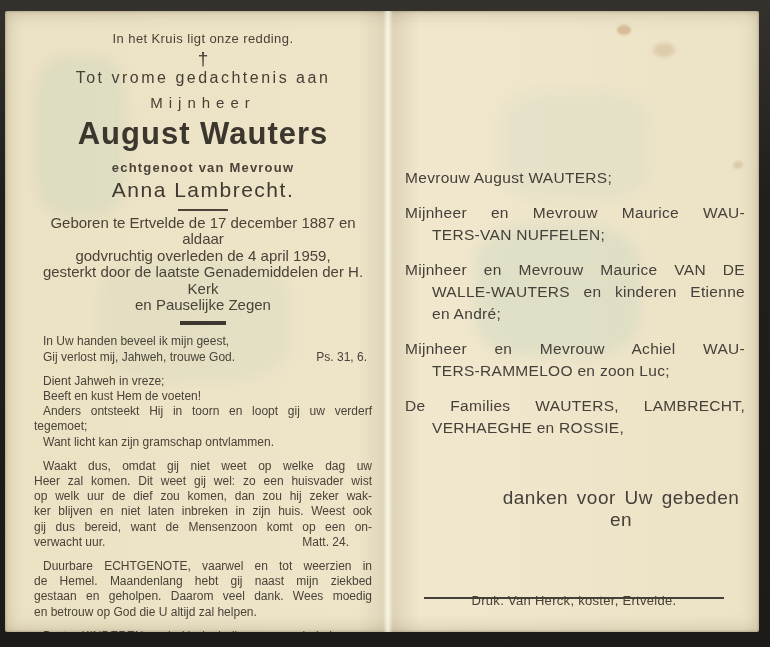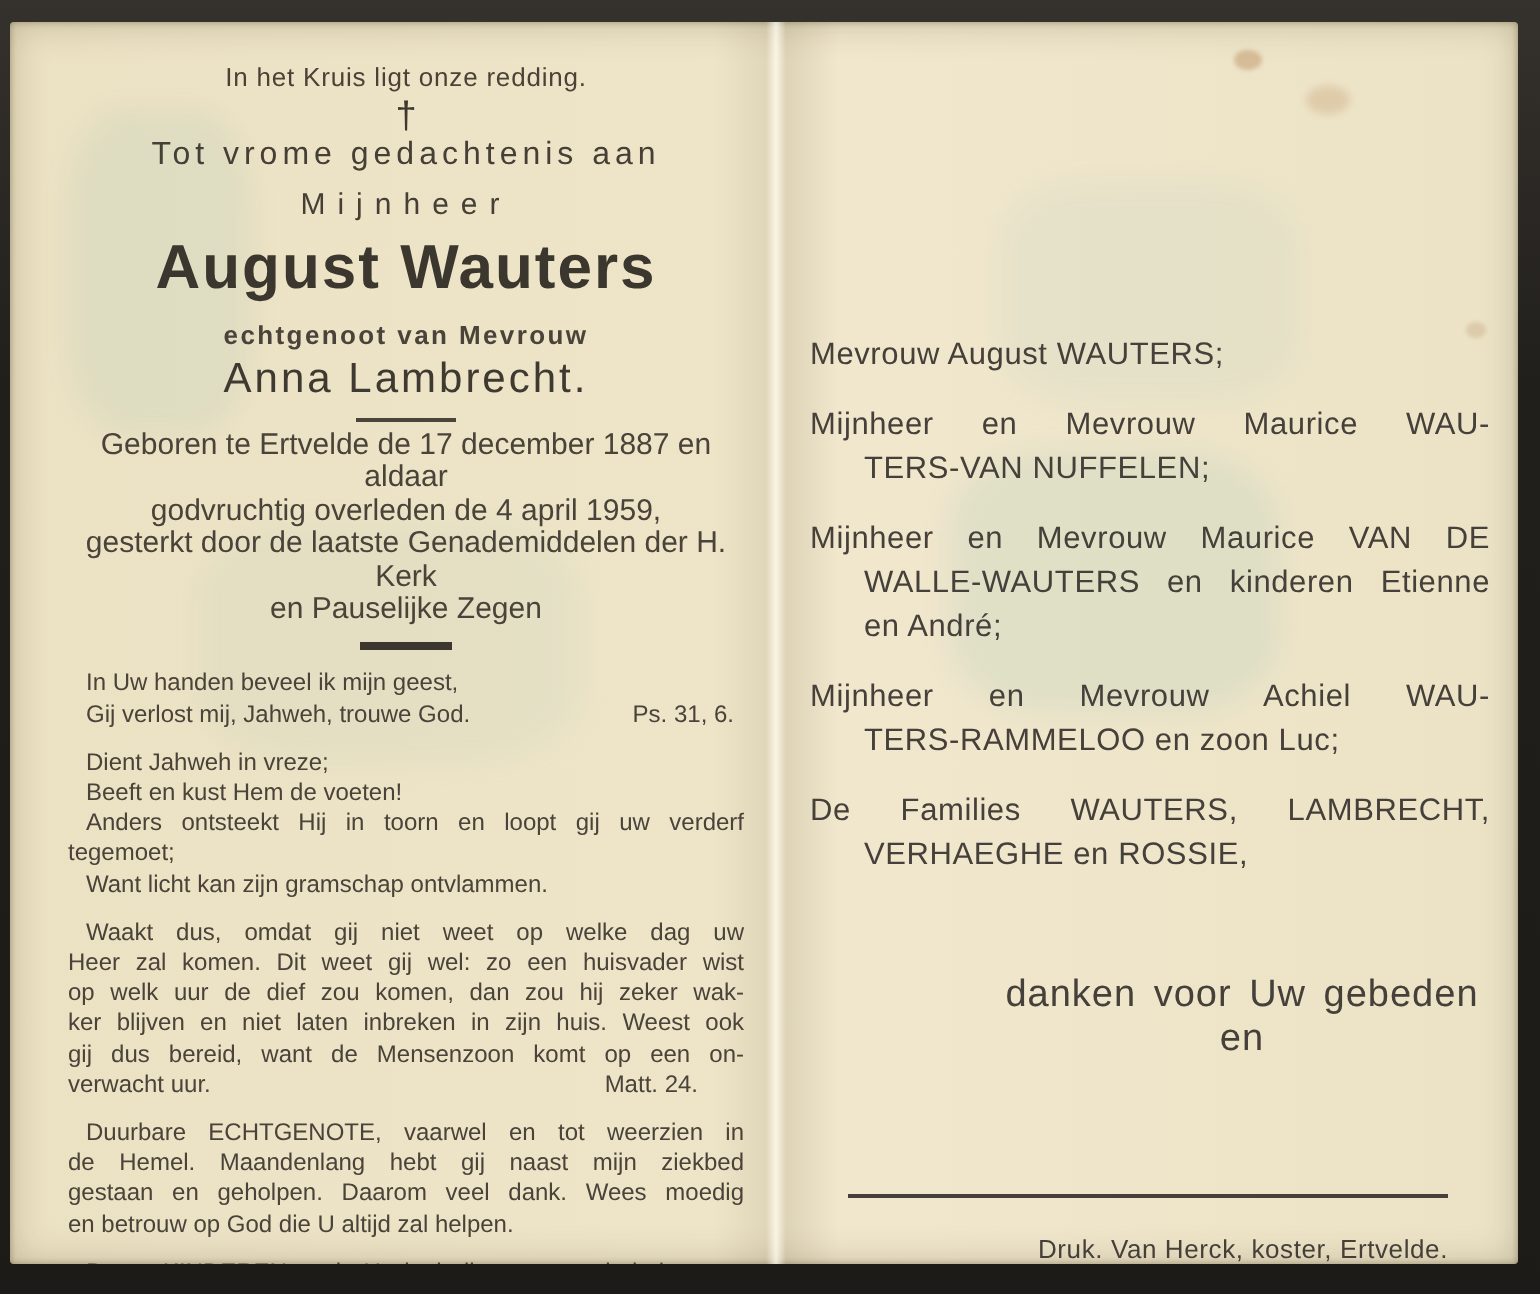--- a/index.html
+++ b/index.html
@@ -59,21 +59,21 @@
   .ref-tight{margin-right:5px;}
   .ref-mid{margin-right:27px;}
   .ref-mid2{margin-right:23px;}
 
   
   .mourner{font-size:15.5px;line-height:22px;margin-bottom:13px;color:#46403a;letter-spacing:.3px;}
   .mourner .cont{padding-left:27px;}
   .closing{margin-top:48px;padding-left:92px;text-align:center;font-size:19px;color:#46403a;letter-spacing:.5px;word-spacing:3px;}
   .closing .c2{margin-top:22px;}
   .imprint-rule{position:absolute;left:42px;bottom:33px;width:300px;height:2px;background:#45403a;}
-  .imprint{position:absolute;left:42px;bottom:0;width:300px;text-align:right;font-size:13px;color:#453f37;letter-spacing:.3px;}
+  .imprint{position:absolute;left:42px;bottom:24px;width:300px;text-align:center;font-size:13px;color:#453f37;letter-spacing:.3px;}
 </style>
 </head>
 <body>
 
 <div class="scan">
   <div class="card">
 
     <div class="ghost g1"></div>
     <div class="ghost g2"></div>
     <div class="ghost g3"></div>

